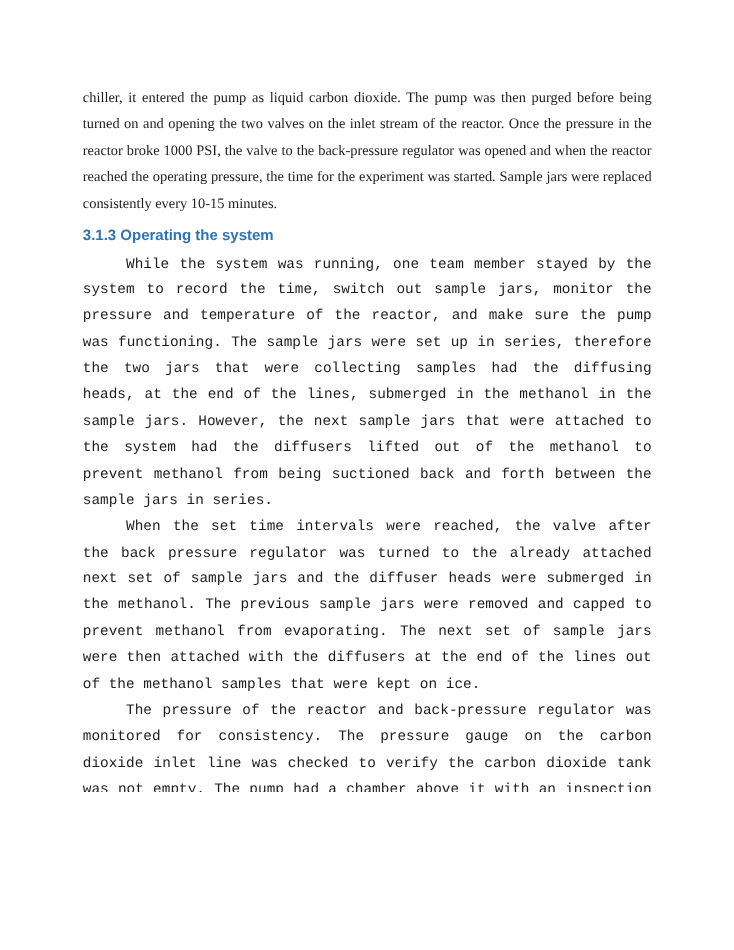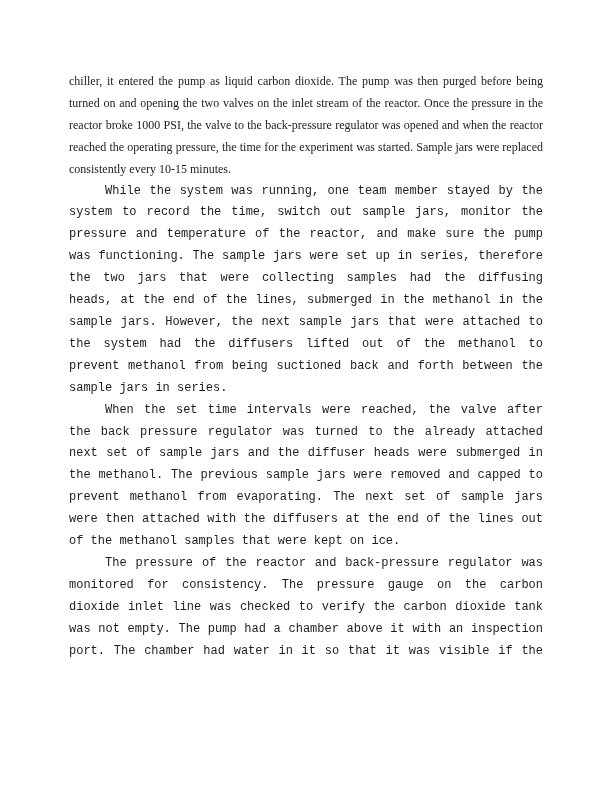--- a/index.html
+++ b/index.html
@@ -67,20 +67,21 @@
   }
 </style>
 </head>
 <body>
 
 <div class="page">
   <div class="content">
 
     <p class="body-text">chiller, it entered the pump as liquid carbon dioxide. The pump was then purged before being turned on and opening the two valves on the inlet stream of the reactor. Once the pressure in the reactor broke 1000 PSI, the valve to the back-pressure regulator was opened and when the reactor reached the operating pressure, the time for the experiment was started. Sample jars were replaced consistently every 10-15 minutes.</p>
 
+    <h2 class="section-heading">3.1.3 Operating the system</h2>
 
     <p class="body-text first-line-indent">While the system was running, one team member stayed by the system to record the time, switch out sample jars, monitor the pressure and temperature of the reactor, and make sure the pump was functioning. The sample jars were set up in series, therefore the two jars that were collecting samples had the diffusing heads, at the end of the lines, submerged in the methanol in the sample jars. However, the next sample jars that were attached to the system had the diffusers lifted out of the methanol to prevent methanol from being suctioned back and forth between the sample jars in series.</p>
 
     <p class="body-text first-line-indent">When the set time intervals were reached, the valve after the back pressure regulator was turned to the already attached next set of sample jars and the diffuser heads were submerged in the methanol. The previous sample jars were removed and capped to prevent methanol from evaporating. The next set of sample jars were then attached with the diffusers at the end of the lines out of the methanol samples that were kept on ice.</p>
 
     <p class="body-text first-line-indent">The pressure of the reactor and back-pressure regulator was monitored for consistency. The pressure gauge on the carbon dioxide inlet line was checked to verify the carbon dioxide tank was not empty. The pump had a chamber above it with an inspection port. The chamber had water in it so that it was visible if the pump was running or not. This inspection port was monitored throughout the experiment to make sure that the pump was continuously flowing supercritical carbon dioxide into the reactor.  This is a high pressure sight gage used to saturate the CO2 so it does not remove too much water from the reactor</p>
 
     <h2 class="section-heading extra-space">3.1.4 Shut Down</h2>
 
     <h3 class="sub-heading">Sample Jars</h3>

